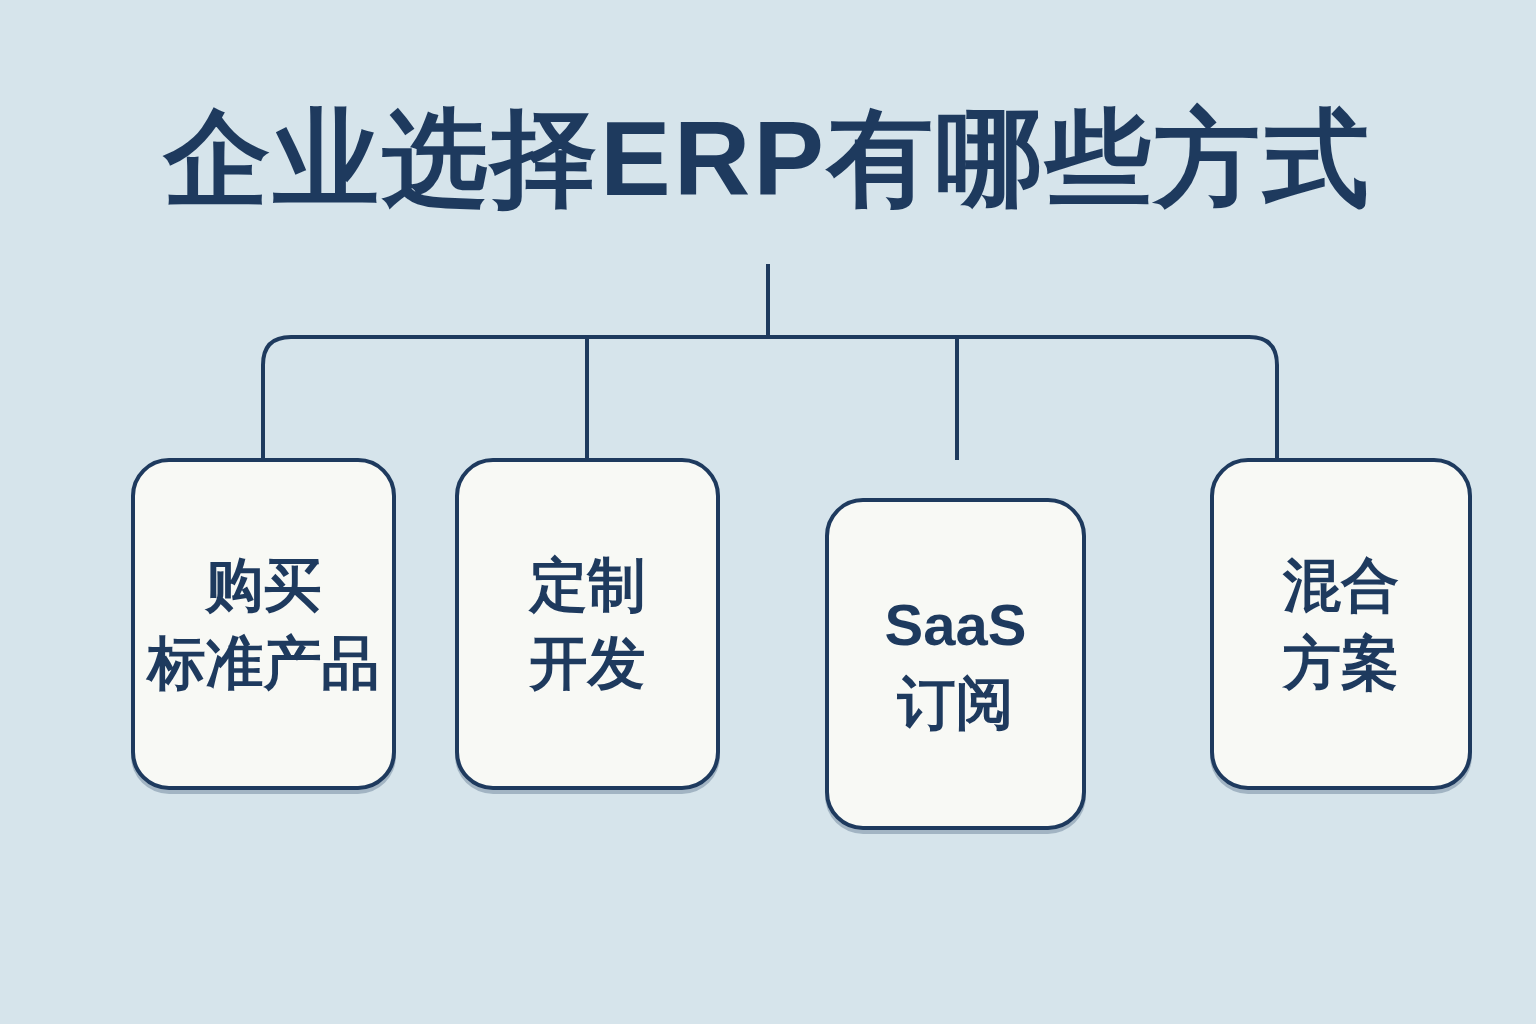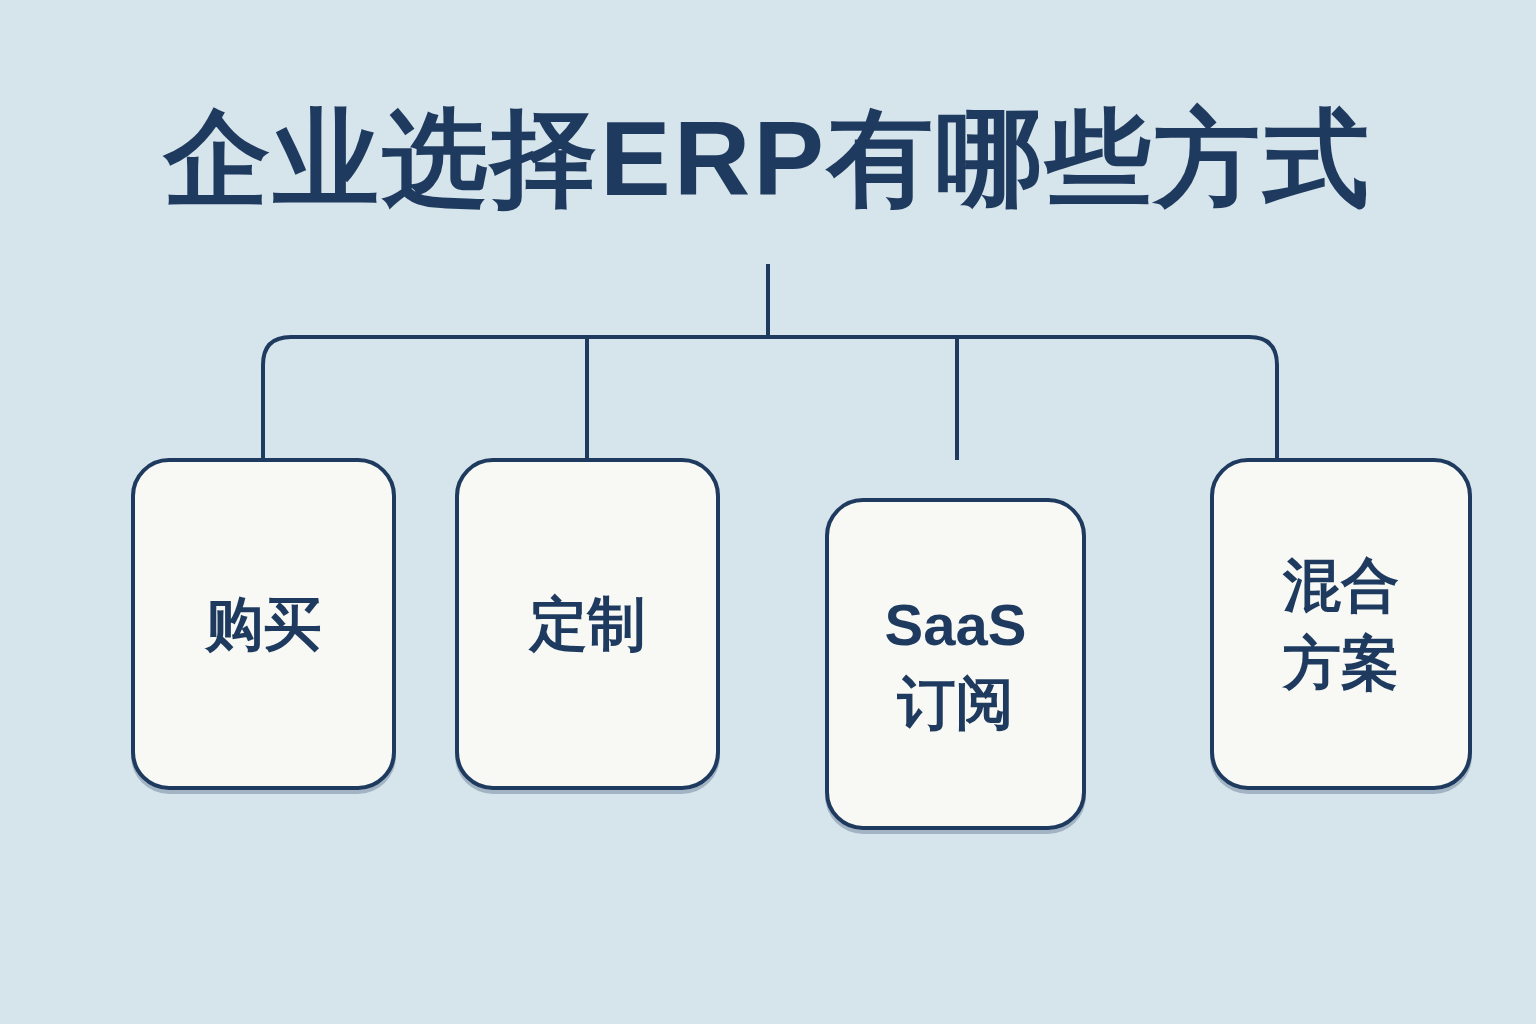--- a/index.html
+++ b/index.html
@@ -80,24 +80,26 @@
 
   <svg class="connectors" viewBox="0 0 1536 1024" aria-hidden="true">
     <path d="M768 264 V337"></path>
     <path d="M263 460 V365 Q263 337 291 337 L1249 337 Q1277 337 1277 365 V460"></path>
     <path d="M587 337 V460"></path>
     <path d="M957 337 V460"></path>
   </svg>
 
   <div class="node node-1">
     <span class="line">购买</span>
+    <span class="line">标准产品</span>
   </div>
 
   <div class="node node-2">
     <span class="line">定制</span>
+    <span class="line">开发</span>
   </div>
 
   <div class="node node-3">
     <span class="line">SaaS</span>
     <span class="line">订阅</span>
   </div>
 
   <div class="node node-4">
     <span class="line">混合</span>
     <span class="line">方案</span>

